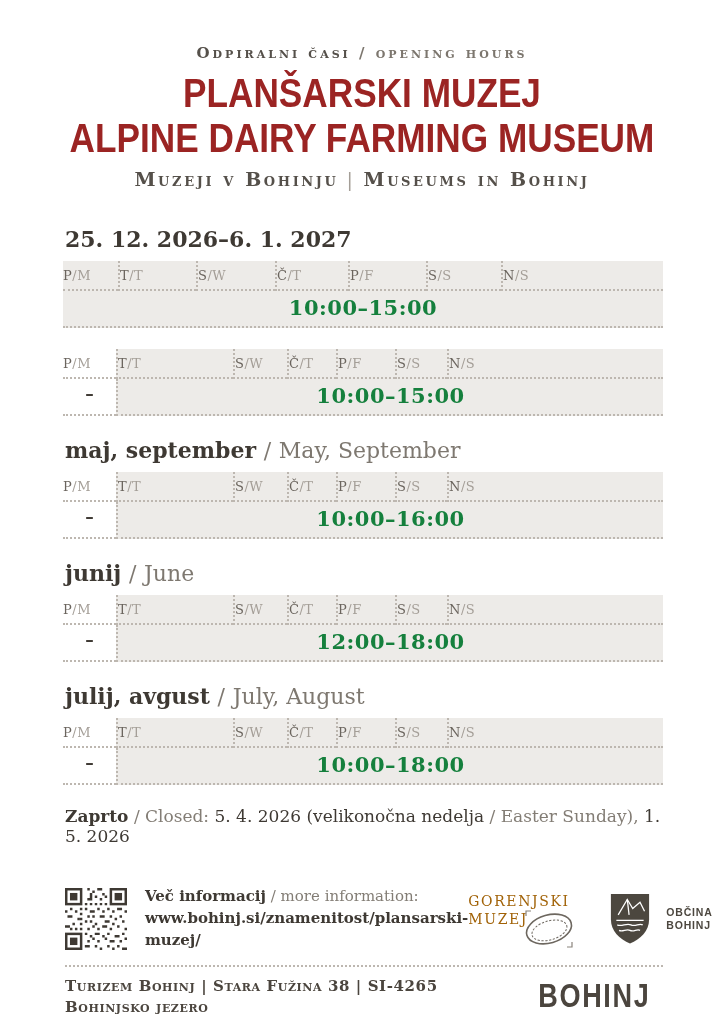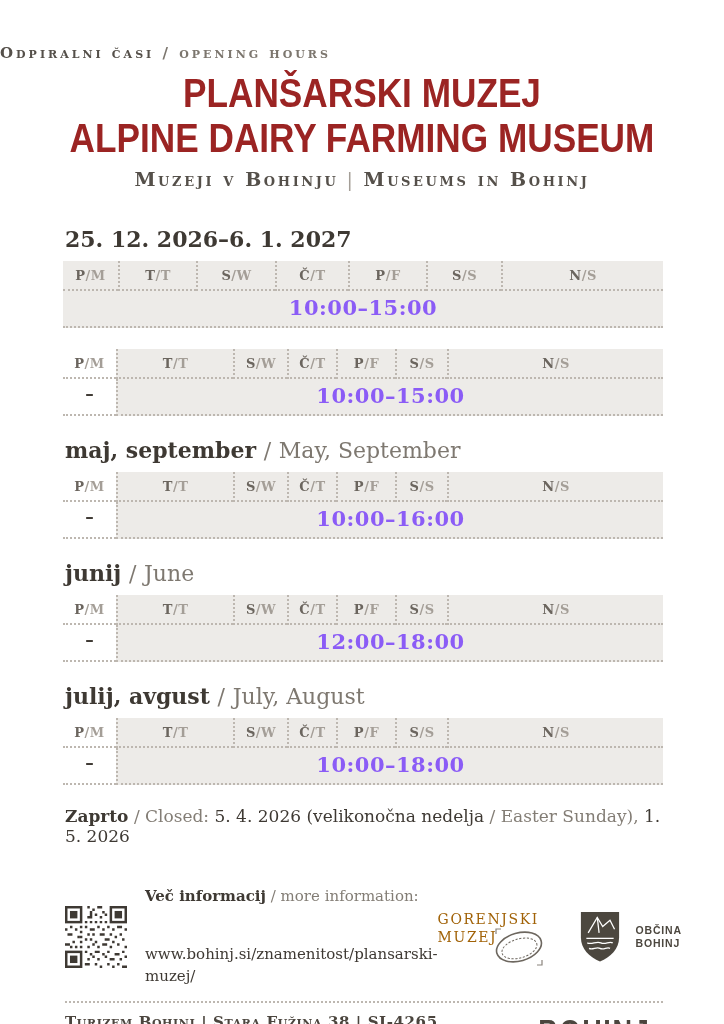--- a/index.html
+++ b/index.html
@@ -13,21 +13,21 @@
     --dot:#bdb7b0;
     --foot:#4b453e;
   }
   html,body{margin:0;padding:0;background:#fff;}
   .page{
     width:724px;height:1024px;background:#fff;overflow:hidden;position:relative;
     font-family:"DejaVu Serif","Liberation Serif",serif;color:var(--ink);
   }
   
   .eyebrow{
-    padding-top:44px;font-size:15px;font-weight:bold;
+    text-align:center;padding-top:44px;font-size:15px;font-weight:bold;
     font-variant:small-caps;letter-spacing:3px;color:var(--ink2);
   }
   .eyebrow .lt{color:#7c766e;}
   .big-title{
     text-align:center;color:var(--maroon);
     font-family:"Liberation Sans","DejaVu Sans",sans-serif;font-weight:bold;
     font-size:40px;line-height:1.13;margin-top:9px;
     transform:scaleX(.88);transform-origin:center;white-space:nowrap;
   }
   .subtitle{
@@ -38,49 +38,49 @@
   
   #schedules{margin:36px 61px 0 63px;}
   .sched{margin-top:21px;}
   .sched:first-child{margin-top:0;}
   .s-title{font-size:22px;margin:0 0 9px 2px;color:var(--ink);font-weight:bold;}
   .s-title .t-sep,.s-title .t-en{font-weight:normal;color:#7e7870;}
   .tbl{display:grid;font-size:13px;}
   .tbl.full{grid-template-columns:55px 78px 79px 73px 78px 75px 162px;}
   .tbl.part{grid-template-columns:53px 117px 54px 49px 59px 52px 216px;}
   .hd{
-    text-align:center;padding:7px 8px 6px;border-bottom:2px dotted var(--dot);
-    color:var(--daydark);letter-spacing:.5px;font-weight:bold;
+    text-align:left;padding:7px 0 6px;border-bottom:2px dotted var(--dot);
+    color:var(--daydark);letter-spacing:.5px;
   }
   .hd + .hd{border-left:2px dotted var(--dot);}
   .full .hd{background:var(--rowbg);}
   .part .hd:not(:nth-child(1)){background:var(--rowbg);}
   .hd .d2{color:var(--daylite);}
   .dash{
     text-align:center;font-weight:bold;font-size:17px;padding:5px 0 6px;
     border-bottom:2px dotted var(--dot);color:var(--ink);
   }
   .hours{
     text-align:center;font-weight:bold;font-size:21px;letter-spacing:.5px;
     padding:4px 0 6px;background:var(--rowbg);
-    border-bottom:2px dotted var(--dot);color:#8b5cf6;
+    border-bottom:2px dotted var(--dot);color:#15803d;
   }
   .part .hours{grid-column:2 / -1;border-left:2px dotted var(--dot);}
   .full .hours{grid-column:1 / -1;}
   
   .closed-note{margin:21px 61px 0 65px;font-size:17px;color:var(--ink);}
   .closed-note .b{font-weight:bold;}
   .closed-note .lt{color:var(--lite);}
   
   .info-row{display:flex;align-items:center;margin:40px 61px 0 65px;}
   .qr-wrap{width:62px;height:62px;flex:0 0 auto;}
   .info-text{margin-left:18px;font-size:15px;line-height:1.45;color:var(--ink);}
   .info-text .b{font-weight:bold;}
   .info-text .lt{color:var(--lite);}
-  .info-url{font-weight:normal;margin-top:36px;}
+  .info-url{font-weight:bold;}
   .logos{margin-left:auto;display:flex;align-items:center;gap:30px;}
   .gorenjski{position:relative;width:112px;height:64px;}
   .g-text{
     position:absolute;top:5px;left:0;font-size:14px;letter-spacing:1.6px;
     line-height:1.3;color:#a16207;text-transform:uppercase;
   }
   .g-ring{position:absolute;right:0;bottom:0;}
   .obcina{display:flex;align-items:center;gap:16px;}
   .o-text{
     font-family:"Liberation Sans","DejaVu Sans",sans-serif;font-weight:bold;

